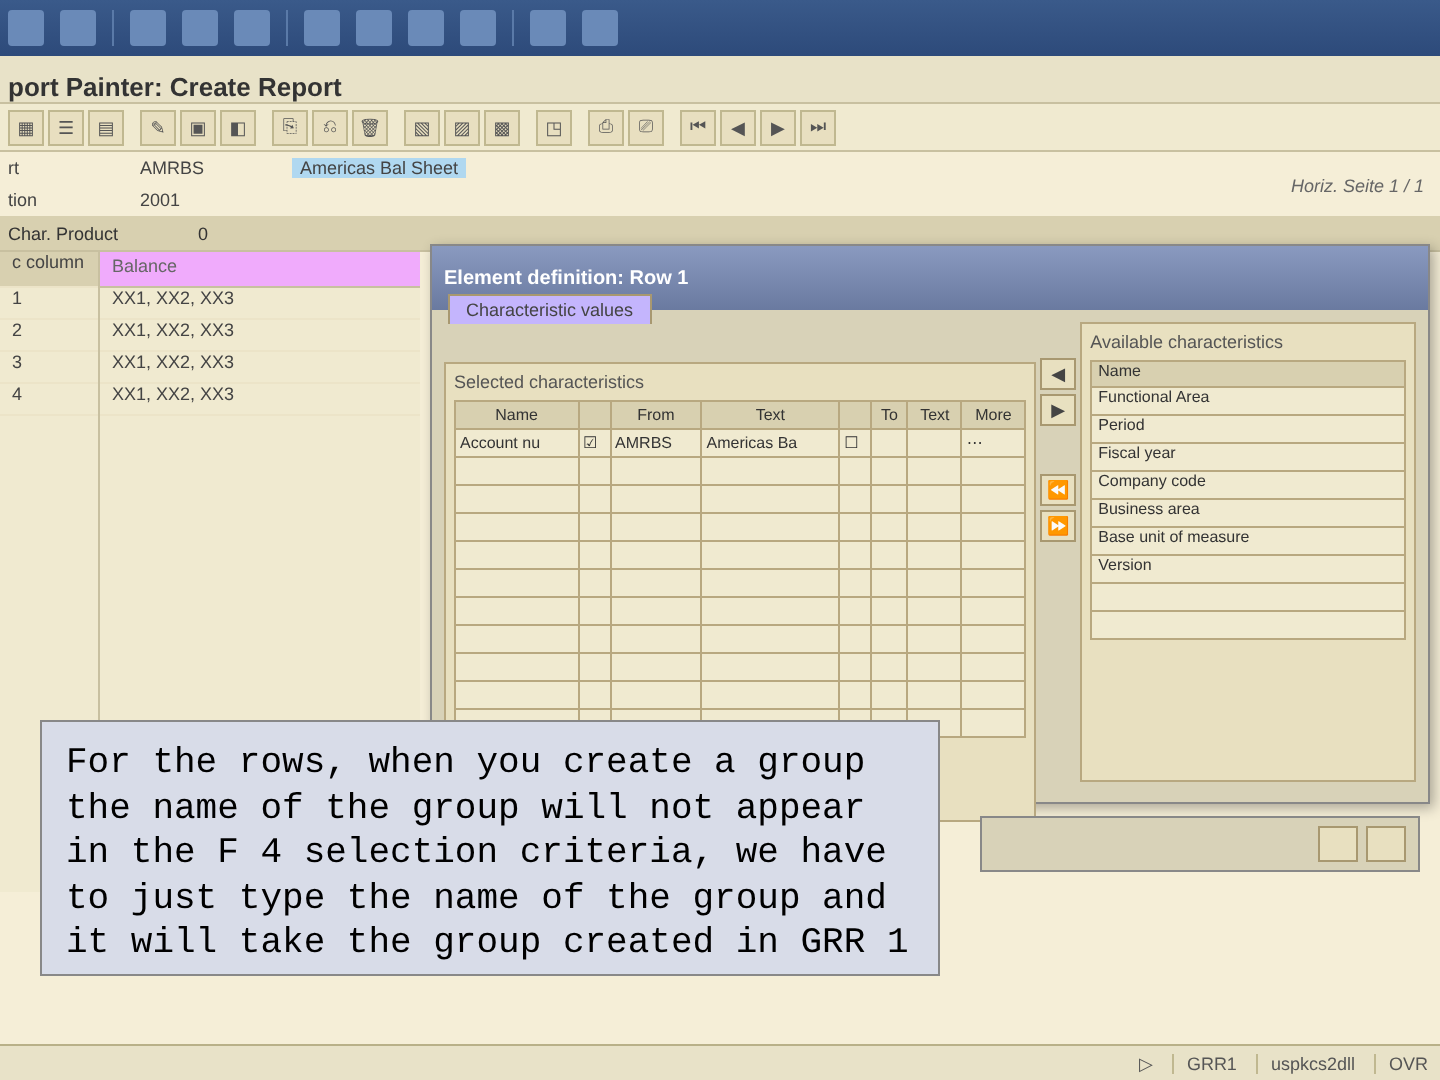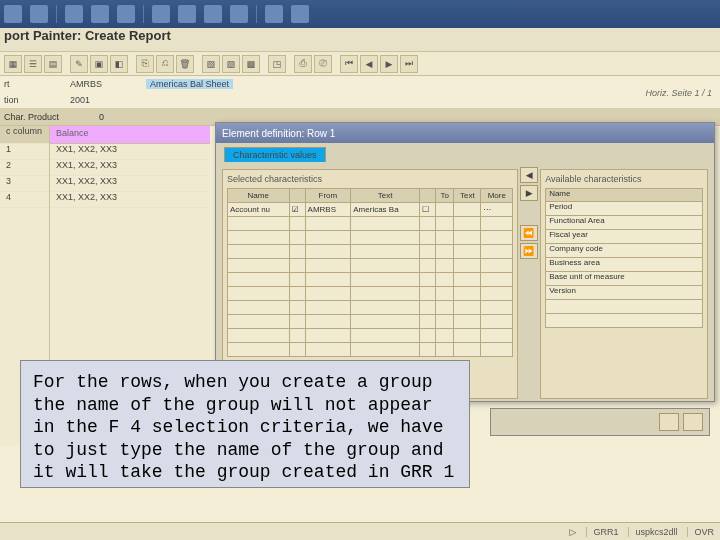--- a/index.html
+++ b/index.html
@@ -1,41 +1,41 @@
 <!DOCTYPE html>
 <html><head>
 <meta charset="utf-8">
 <style>
   * { box-sizing: border-box; margin: 0; padding: 0; font-family: Arial, sans-serif; }
   body { width: 720px; height: 540px; background: #f5eed7; overflow: hidden; font-size: 10px; position: relative; }
   .top-menu { height: 28px; background: linear-gradient(#3a5a8a,#2d4a7a); display: flex; align-items: center; padding: 0 4px; gap: 8px; }
   .top-menu .micon { width: 18px; height: 18px; background: #6a8ab8; border-radius: 2px; display: inline-block; }
   .top-menu .sep { width:1px; height:18px; background:#5a7aa8; }
-  .title-bar { height: 24px; background: #e8e2c8; border-bottom: 1px solid #c8c0a0; display: flex; align-items: flex-start; padding-left: 4px; font-size: 13px; font-weight: bold; color: #333; }
+  .title-bar { height: 24px; background: #e8e2c8; border-bottom: 1px solid #c8c0a0; display: flex; align-items: flex-end; padding-left: 4px; font-size: 13px; font-weight: bold; color: #333; }
   .toolbar { height: 24px; background: #f0ead0; border-bottom: 1px solid #c8c0a0; display: flex; align-items: center; padding: 0 4px; gap: 2px; }
   .toolbar .tbtn { width: 18px; height: 18px; background: #e8dfc0; border: 1px solid #c0b890; display: flex; align-items: center; justify-content: center; font-size: 9px; color: #555; }
   .toolbar .tsep { width: 4px; }
   .info-row { height: 16px; display: flex; align-items: center; padding: 2px 4px; font-size: 9px; color: #444; gap: 16px; }
   .info-row .lbl { min-width: 50px; }
   .info-row .val { min-width: 60px; }
   .info-row .hl { background: #b0d8f0; padding: 0 4px; }
   .sub-head { height: 18px; background: #d8d0b0; border-bottom: 1px solid #c8c0a0; display: flex; align-items: center; padding: 0 4px; font-size: 9px; color: #333; }
   .content-area { display: flex; height: 320px; }
   .leftcol { width: 50px; background: #f0ead0; border-right: 1px solid #c8c0a0; }
   .leftcol .num { height: 16px; padding: 0 6px; font-size: 9px; color: #444; border-bottom: 1px solid #ece4c8; }
   .datacol { width: 160px; background: #f0ead0; }
   .datacol .hdr { height: 18px; background: #f0abfc; border-bottom: 1px solid #c8c0a0; font-size: 9px; color: #666; padding: 2px 6px; }
   .datacol .cell { height: 16px; padding: 0 6px; font-size: 9px; color: #444; border-bottom: 1px solid #ece4c8; }
   .dialog { position: absolute; left: 215px; top: 122px; width: 500px; height: 280px; background: #d8d2b8; border: 1px solid #888; box-shadow: 2px 2px 6px rgba(0,0,0,0.3); }
-  .dialog-title { height: 20px; background: linear-gradient(#8a9ac0,#6a7aa0); color: #fff; font-size: 10px; display: flex; align-items: center; padding: 0 6px; }
+  .dialog-title { height: 32px; background: linear-gradient(#8a9ac0,#6a7aa0); color: #fff; font-size: 10px; display: flex; align-items: center; padding: 0 6px; font-weight: bold; }
   .dialog-body { padding: 6px; height: calc(100% - 20px); display: flex; gap: 2px; }
   .tab-strip { position: absolute; top: 24px; left: 8px; }
-  .tab { display: inline-block; background: #0ea5e9; border: 1px solid #a89870; border-bottom: none; padding: 2px 8px; font-size: 9px; color: #444; }
+  .tab { display: inline-block; background: #c4b5fd; border: 1px solid #a89870; border-bottom: none; padding: 2px 8px; font-size: 9px; color: #444; }
   .panel-left { width: 300px; height: 230px; background: #e8e0c0; border: 1px solid #b8a880; margin-top: 20px; padding: 4px; }
-  .panel-right { width: 170px; height: 230px; background: #e8e0c0; border: 1px solid #b8a880; margin-top: 20px; padding: 4px; }
+  .panel-right { width: 170px; height: 230px; background: #e8e0c0; border: 1px solid #b8a880; padding: 4px; }
   .panel-title { font-size: 9px; color: #555; margin-bottom: 4px; }
   .grid { width: 100%; border-collapse: collapse; }
   .grid th, .grid td { border: 1px solid #b8a880; height: 14px; font-size: 8px; padding: 0 2px; background: #f0ead0; color: #333; }
   .grid th { background: #d8d0b0; font-weight: normal; }
   .grid .empty td { height: 14px; }
   .navbtns { display: flex; flex-direction: column; gap: 2px; margin-top: 18px; }
   .navbtns .nb { width: 18px; height: 16px; background: #e8e0c0; border: 1px solid #a89870; font-size: 9px; text-align: center; line-height: 14px; color: #444; }
   .avail-list .item { height: 14px; border: 1px solid #b8a880; border-top: none; font-size: 8px; padding: 0 3px; background: #f0ead0; color: #333; }
   .avail-list .item:first-child { border-top: 1px solid #b8a880; }
   .note-box { position: absolute; left: 20px; top: 360px; width: 450px; height: 128px; background: #d8dce8; border: 1px solid #888; padding: 10px 12px; font-size: 18px; font-family: Liberation Mono, monospace; color: #000; line-height: 1.25; }
@@ -269,22 +269,22 @@
       <div class="nb">◀</div>
       <div class="nb">▶</div>
       <div style="height:20px;"></div>
       <div class="nb">⏪</div>
       <div class="nb">⏩</div>
     </div>
     <div class="panel-right">
       <div class="panel-title">Available characteristics</div>
       <div class="avail-list">
         <div class="item" style="background:#d8d0b0;">Name</div>
+        <div class="item">Functional Area</div>
         <div class="item">Period</div>
-        <div class="item">Functional Area</div>
         <div class="item">Fiscal year</div>
         <div class="item">Company code</div>
         <div class="item">Business area</div>
         <div class="item">Base unit of measure</div>
         <div class="item">Version</div>
         <div class="item"></div>
         <div class="item"></div>
       </div>
     </div>
   </div>

